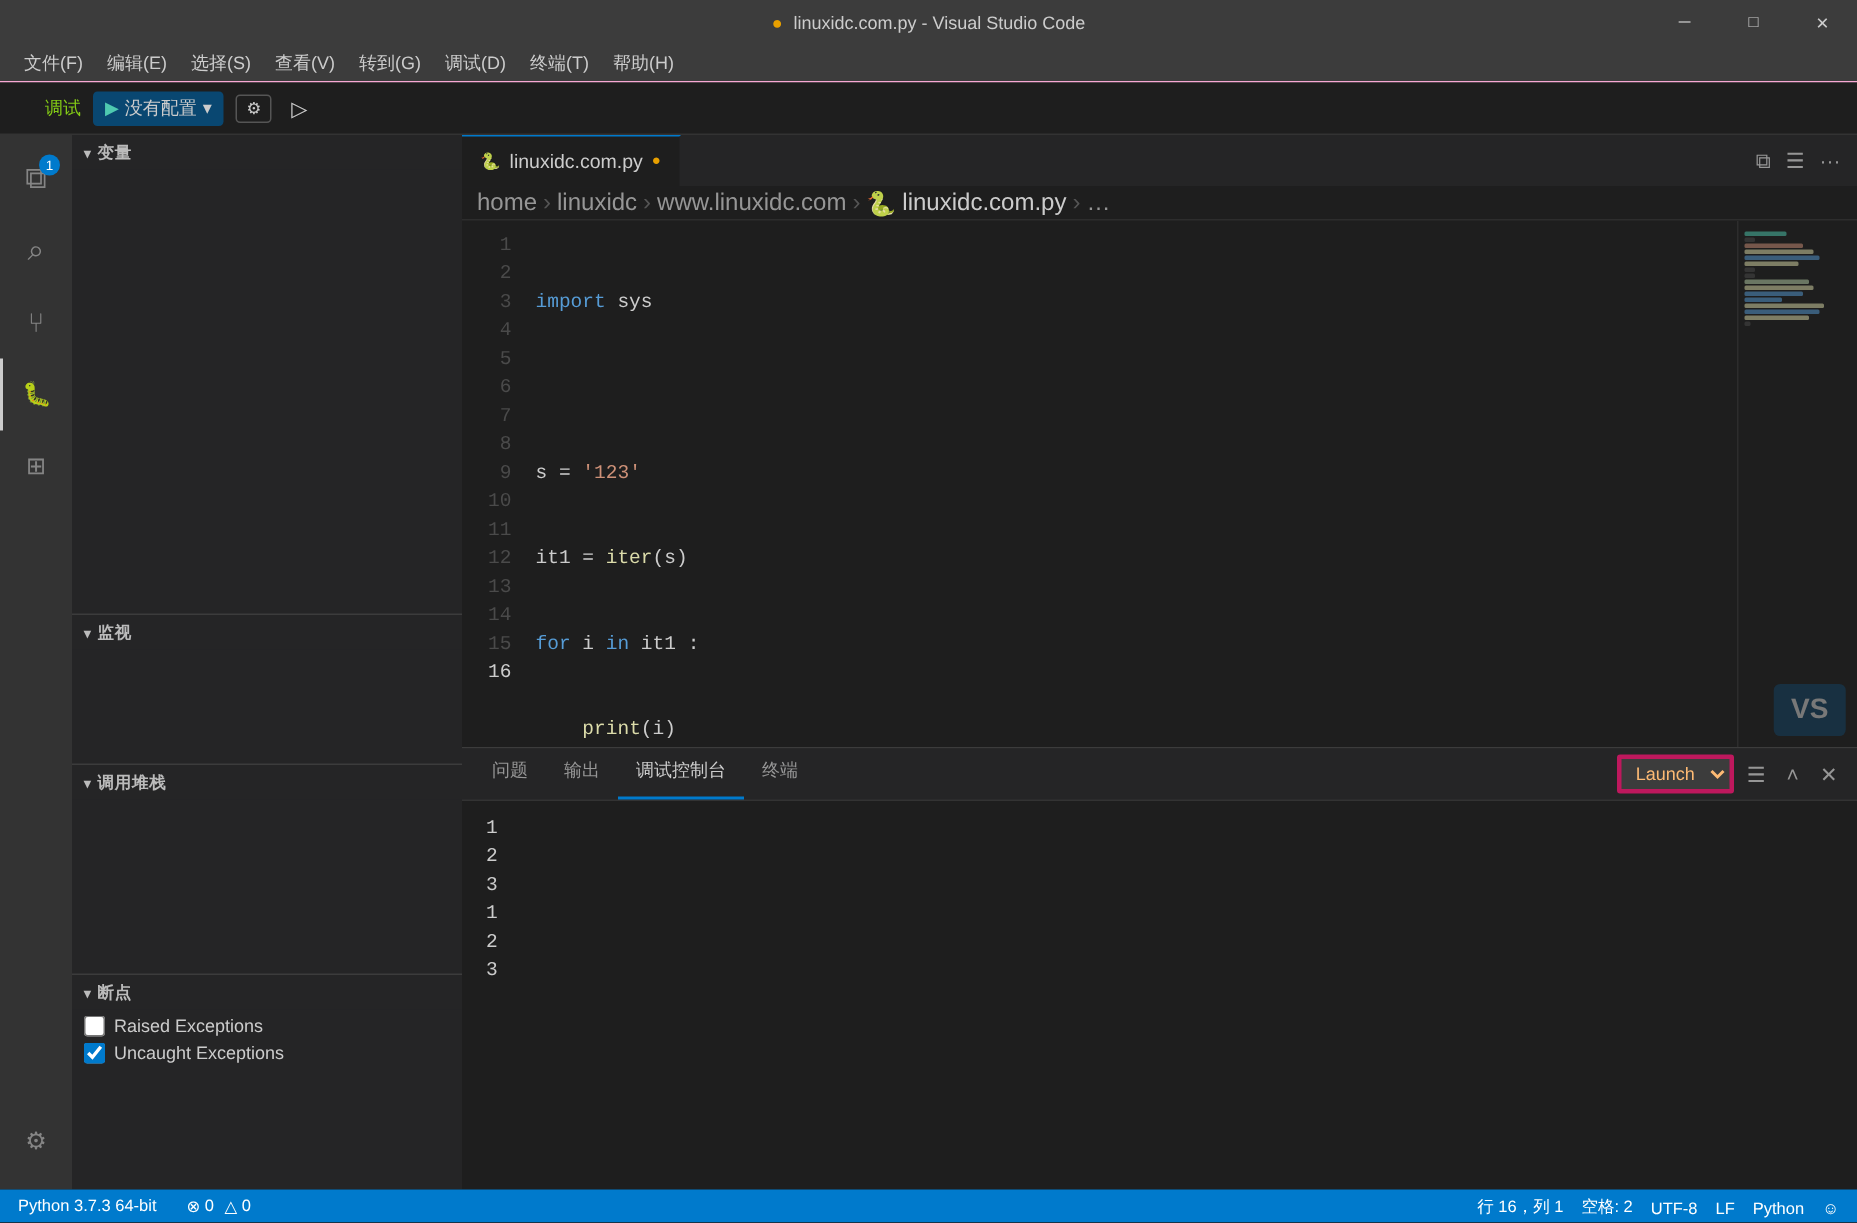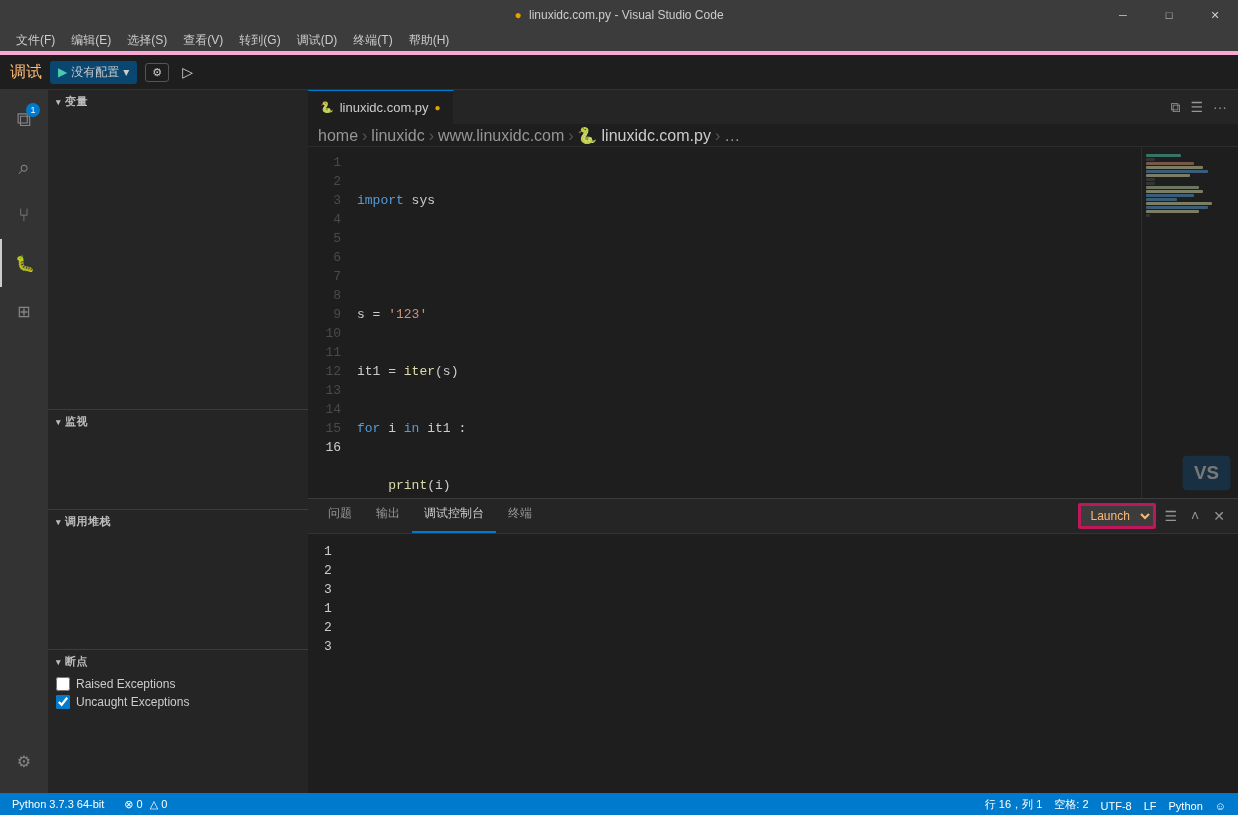--- a/index.html
+++ b/index.html
@@ -54,21 +54,21 @@
     }
 
     
     .menu-bar {
       background: #3c3c3c;
       height: 25px;
       display: flex;
       align-items: center;
       padding: 0 8px;
       flex-shrink: 0;
-      border-bottom: 4px solid #f9a8d4;
+      border-bottom: 1px solid #f9a8d4;
     }
     .menu-item {
       padding: 2px 8px;
       cursor: pointer;
       font-size: 12px;
       color: #cccccc;
       border-radius: 3px;
     }
 
     
@@ -76,22 +76,23 @@
       background: #1e1e1e;
       height: 35px;
       display: flex;
       align-items: center;
       padding: 0 10px;
       gap: 8px;
       flex-shrink: 0;
       border-bottom: 1px solid #333;
     }
     .debug-label {
-      font-size: 16px;
-      color: #fdba74;
+      font-size: 12px;
+      color: #84cc16;
+      margin-left: 20px;
     }
     .debug-run-btn {
       display: flex;
       align-items: center;
       gap: 4px;
       background: #094771;
       border: none;
       color: #cccccc;
       padding: 3px 8px;
       border-radius: 3px;
@@ -351,21 +352,21 @@
       display: block;
     }
     
     .kw { color: #569cd6; }
     .fn { color: #dcdcaa; }
     .str { color: #ce9178; }
     @keyframes blink { 0%,100%{opacity:1} 50%{opacity:0} }
 
     
     .minimap {
-      width: 97px;
+      width: 80px;
       background: #1e1e1e;
       flex-shrink: 0;
       border-left: 1px solid #2d2d2d;
       position: relative;
       overflow: hidden;
     }
     .minimap-content {
       padding: 6px 4px;
       opacity: 0.5;
     }

